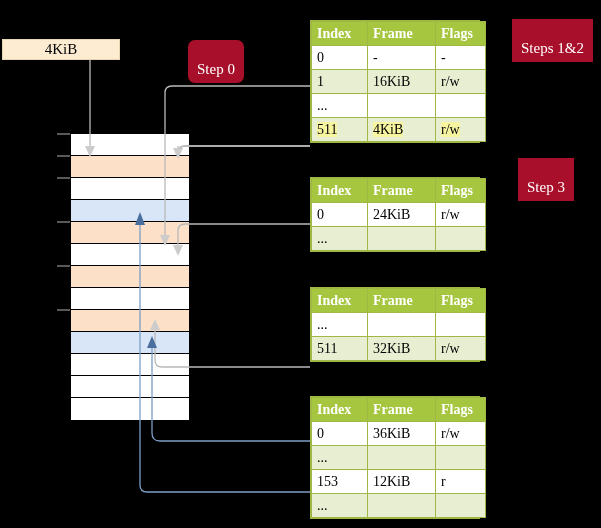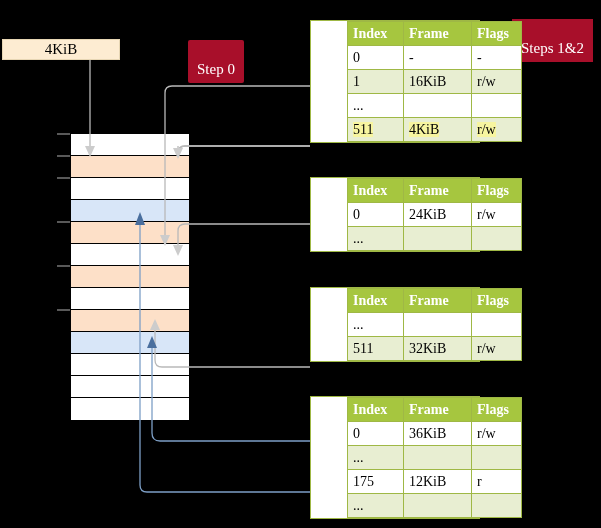--- a/index.html
+++ b/index.html
@@ -5,31 +5,31 @@
   html,body{margin:0;padding:0;background:#000;}
   body{width:601px;height:528px;position:relative;overflow:hidden;
        font-family:"Liberation Serif","DejaVu Serif",serif;}
   .stage{position:absolute;left:0;top:0;width:601px;height:528px;}
 
   
   .badge{position:absolute;background:#a80f2a;color:#fff;
          font-family:"Liberation Serif","DejaVu Serif",serif;
          font-size:15px;line-height:1;padding:22px 9px 6px 9px;
          white-space:nowrap;text-align:center;}
-  .badge.round{border-radius:2px;}
+  .badge.round{border-radius:7px;}
 
   
   .kib-box{position:absolute;background:#fdecd2;border:1px solid #e7d6b4;
            color:#000;font-size:15px;display:flex;align-items:center;
            justify-content:center;box-sizing:border-box;}
 
   
   .ptable{position:absolute;border:1px solid #9fb845;border-collapse:collapse;
           background:#fff;box-sizing:border-box;}
-  .ptable table{border-collapse:collapse;width:100%;table-layout:fixed;margin-left:36px;}
+  .ptable table{border-collapse:collapse;width:100%;table-layout:fixed;}
   .ptable th,.ptable td{border:1px solid #9fb845;font-size:14px;
         padding:2px 5px;text-align:left;height:24px;box-sizing:border-box;
         overflow:hidden;white-space:nowrap;}
   .ptable th{background:#a6c63f;color:#fff;font-weight:bold;font-size:14px;}
   .ptable tr.odd td{background:#fff;}
   .ptable tr.even td{background:#e8eed2;}
   .ptable td .hl{background:#f7f5a0;}
   .col-i{width:56px;}
   .col-f{width:68px;}
   .col-g{width:50px;}
@@ -59,20 +59,23 @@
   <div class="kib-box" id="kib-box" style="left: 2px; top: 39px; width: 118px; height: 21px;">
     <span>4KiB</span>
   </div>
 
   <div class="badge round" id="badge-step0" style="left: 188px; top: 40px;">
     <span>Step 0</span>
   </div>
   <div class="badge" id="badge-steps12" style="left: 512px; top: 19px;">
     <span>Steps 1&amp;2</span>
   </div>
+  <div class="badge" id="badge-step3" style="left: 518px; top: 158px;">
+    <span>Step 3</span>
+  </div>
 
   <div class="memcol" id="memcol" style="left: 70px; top: 133px; width: 120px; height: 288px;">
       <div class="memrow m-white" style="height: 22px;"></div>
       <div class="memrow m-peach" style="height: 22px;"></div>
       <div class="memrow m-white" style="height: 22px;"></div>
       <div class="memrow m-blue" style="height: 22px;"></div>
       <div class="memrow m-peach" style="height: 22px;"></div>
       <div class="memrow m-white" style="height: 22px;"></div>
       <div class="memrow m-peach" style="height: 22px;"></div>
       <div class="memrow m-white" style="height: 22px;"></div>
@@ -177,21 +180,21 @@
               <td class="col-i">0</td>
               <td class="col-f">36KiB</td>
               <td class="col-g">r/w</td>
             </tr>
             <tr class="even">
               <td class="col-i">...</td>
               <td class="col-f"></td>
               <td class="col-g"></td>
             </tr>
             <tr class="odd">
-              <td class="col-i">175</td>
+              <td class="col-i">153</td>
               <td class="col-f">12KiB</td>
               <td class="col-g">r</td>
             </tr>
             <tr class="even">
               <td class="col-i">...</td>
               <td class="col-f"></td>
               <td class="col-g"></td>
             </tr>
           </tbody>
         </table>

